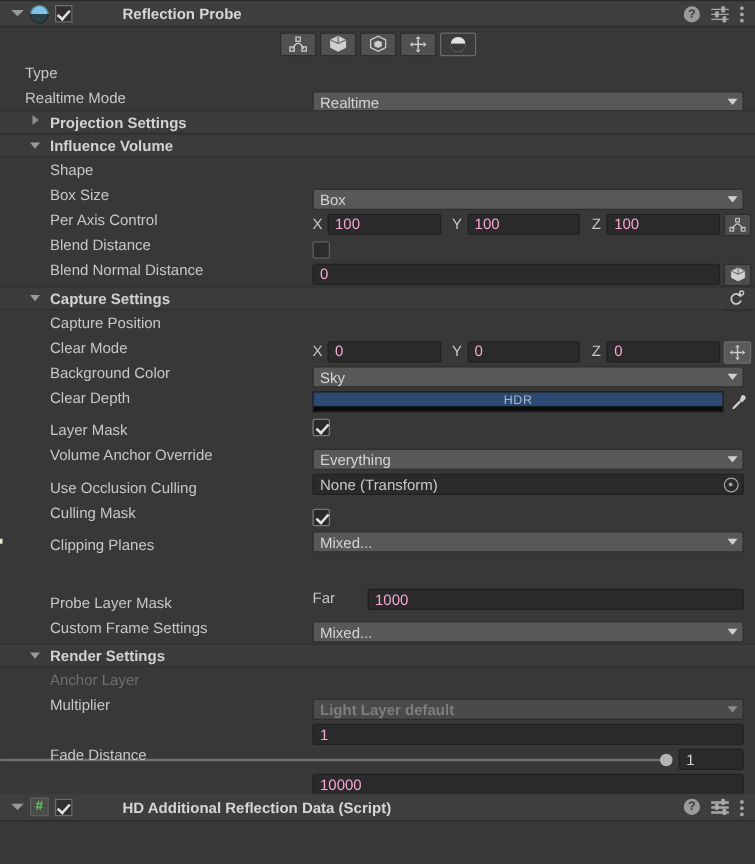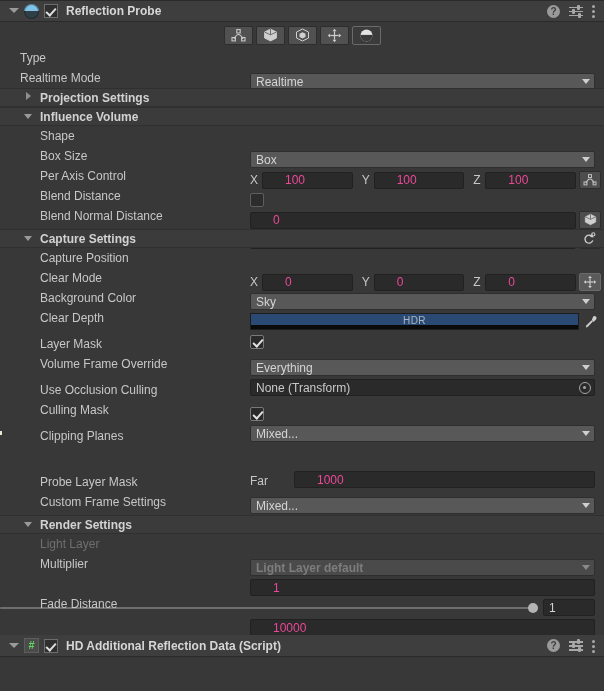--- a/index.html
+++ b/index.html
@@ -89,20 +89,21 @@
     width: 4px; height: 8px;
     border: solid #e0e0e0;
     border-width: 0 2px 2px 0;
     transform: rotate(42deg);
   }
   .comp-title {
     font-size: 12px;
     color: #d6d6d6;
     font-weight: bold;
     white-space: nowrap;
+    margin-left: 32px;
   }
   .hdr-right {
     margin-left: auto;
     display: flex;
     align-items: center;
     gap: 9px;
     padding-right: 2px;
   }
   .ico-help {
     width: 13px; height: 13px;
@@ -175,21 +176,21 @@
     flex: 0 0 250px;
     padding-left: 20px;
     box-sizing: border-box;
     color: #c7c7c7;
     font-size: 12px;
     white-space: nowrap;
     overflow: hidden;
   }
   .row .label.indent2 { padding-left: 40px; }
   .row .label.disabled { color: #6f6f6f; }
-  .row .field { flex: 1 1 auto; display: flex; align-items: flex-end; padding-right: 9px; margin-top: 47px; }
+  .row .field { flex: 1 1 auto; display: flex; align-items: flex-start; padding-right: 9px; margin-top: 47px; }
   .row .field.has-side { padding-right: 3px; }
 
   .section-head {
     height: 19px;
     display: flex;
     align-items: center;
     background: #3b3b3b;
     border-top: 1px solid #303030;
     border-bottom: 1px solid #303030;
     padding-left: 24px;
@@ -254,22 +255,22 @@
 
   .textfield {
     flex: 1 1 auto;
     height: 17px;
     background: #2a2a2a;
     border: 1px solid #212121;
     border-radius: 2px;
     box-sizing: border-box;
     display: flex;
     align-items: center;
-    padding: 0 22px;
-    color: #ec4899;
+    padding: 0 5px;
+    color: #f9a8d4;
     font-size: 12px;
     overflow: hidden;
   }
 
   .vec3 { display: flex; align-items: center; flex: 1 1 auto; gap: 0; }
   .vec3 .comp { display: flex; align-items: center; flex: 1 1 0; min-width: 0; }
   .vec3 .comp + .comp { margin-left: 9px; }
   .vec3 .axis {
     width: 12px; flex: 0 0 12px;
     color: #c7c7c7; font-size: 12px;
@@ -686,21 +687,21 @@
     <div class="label indent2">Layer Mask</div>
     <div class="field">
       <div class="dropdown">
         <span>Everything</span>
         <span class="dd-caret"></span>
       </div>
     </div>
   </div>
 
   <div class="row">
-    <div class="label indent2">Volume Frame Override</div>
+    <div class="label indent2">Volume Anchor Override</div>
     <div class="field">
       <div class="objfield">
         <span>None (Transform)</span>
         <span class="osel"></span>
       </div>
     </div>
   </div>
 
   <div class="spacer-6"></div>
 
@@ -757,21 +758,21 @@
   </div>
 
   <div class="spacer-3"></div>
 
   <div class="section-head">
     <div class="arrow"></div>
     <div class="stitle">Render Settings</div>
   </div>
 
   <div class="row">
-    <div class="label indent2 disabled">Light Layer</div>
+    <div class="label indent2 disabled">Anchor Layer</div>
     <div class="field">
       <div class="dropdown disabled">
         <span>Light Layer default</span>
         <span class="dd-caret"></span>
       </div>
     </div>
   </div>
 
   <div class="row">
     <div class="label indent2">Multiplier</div>

